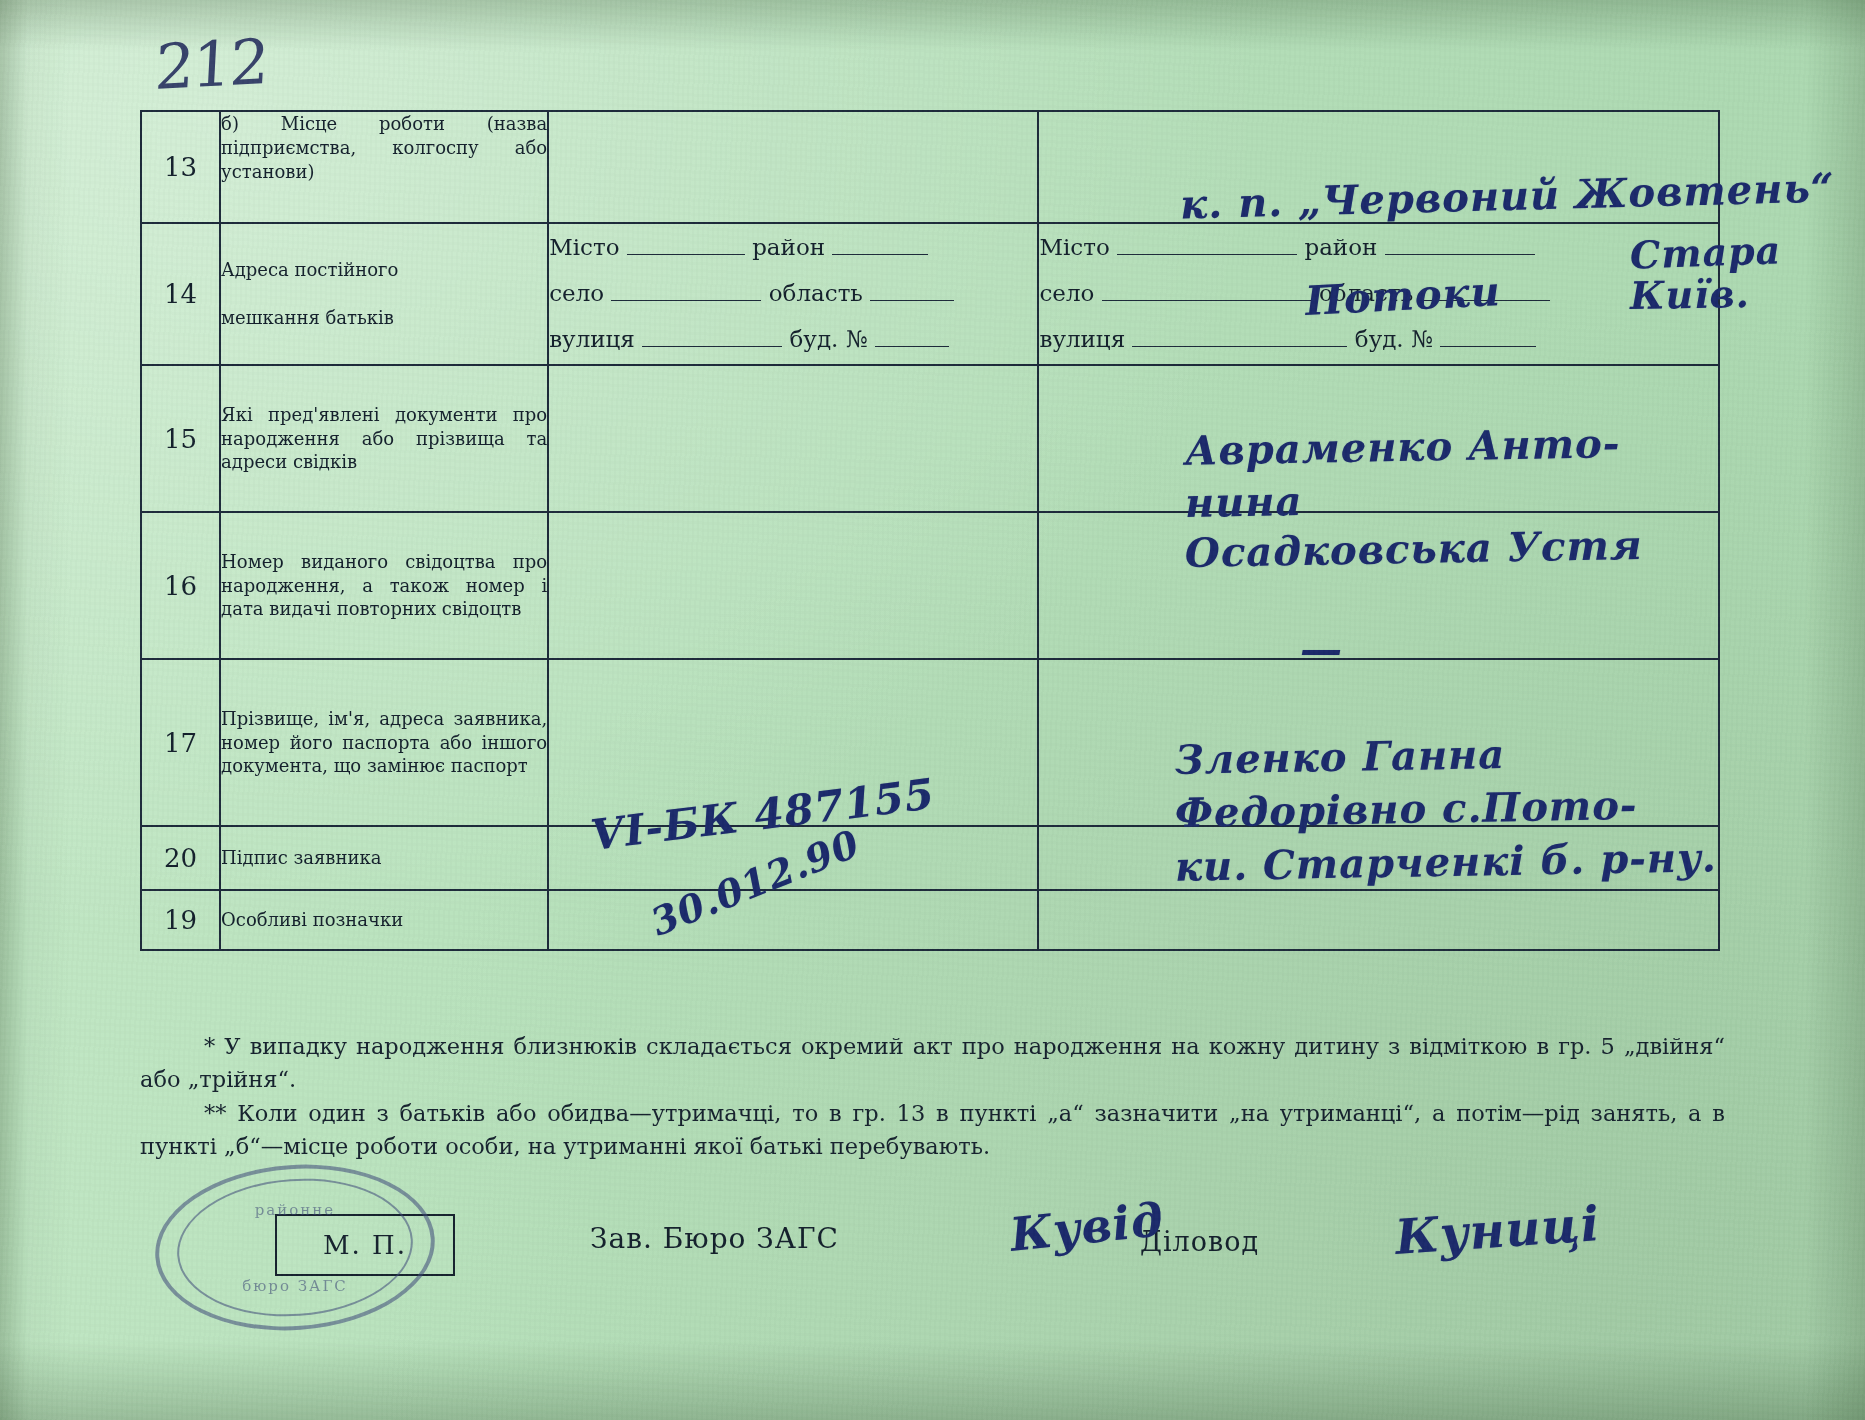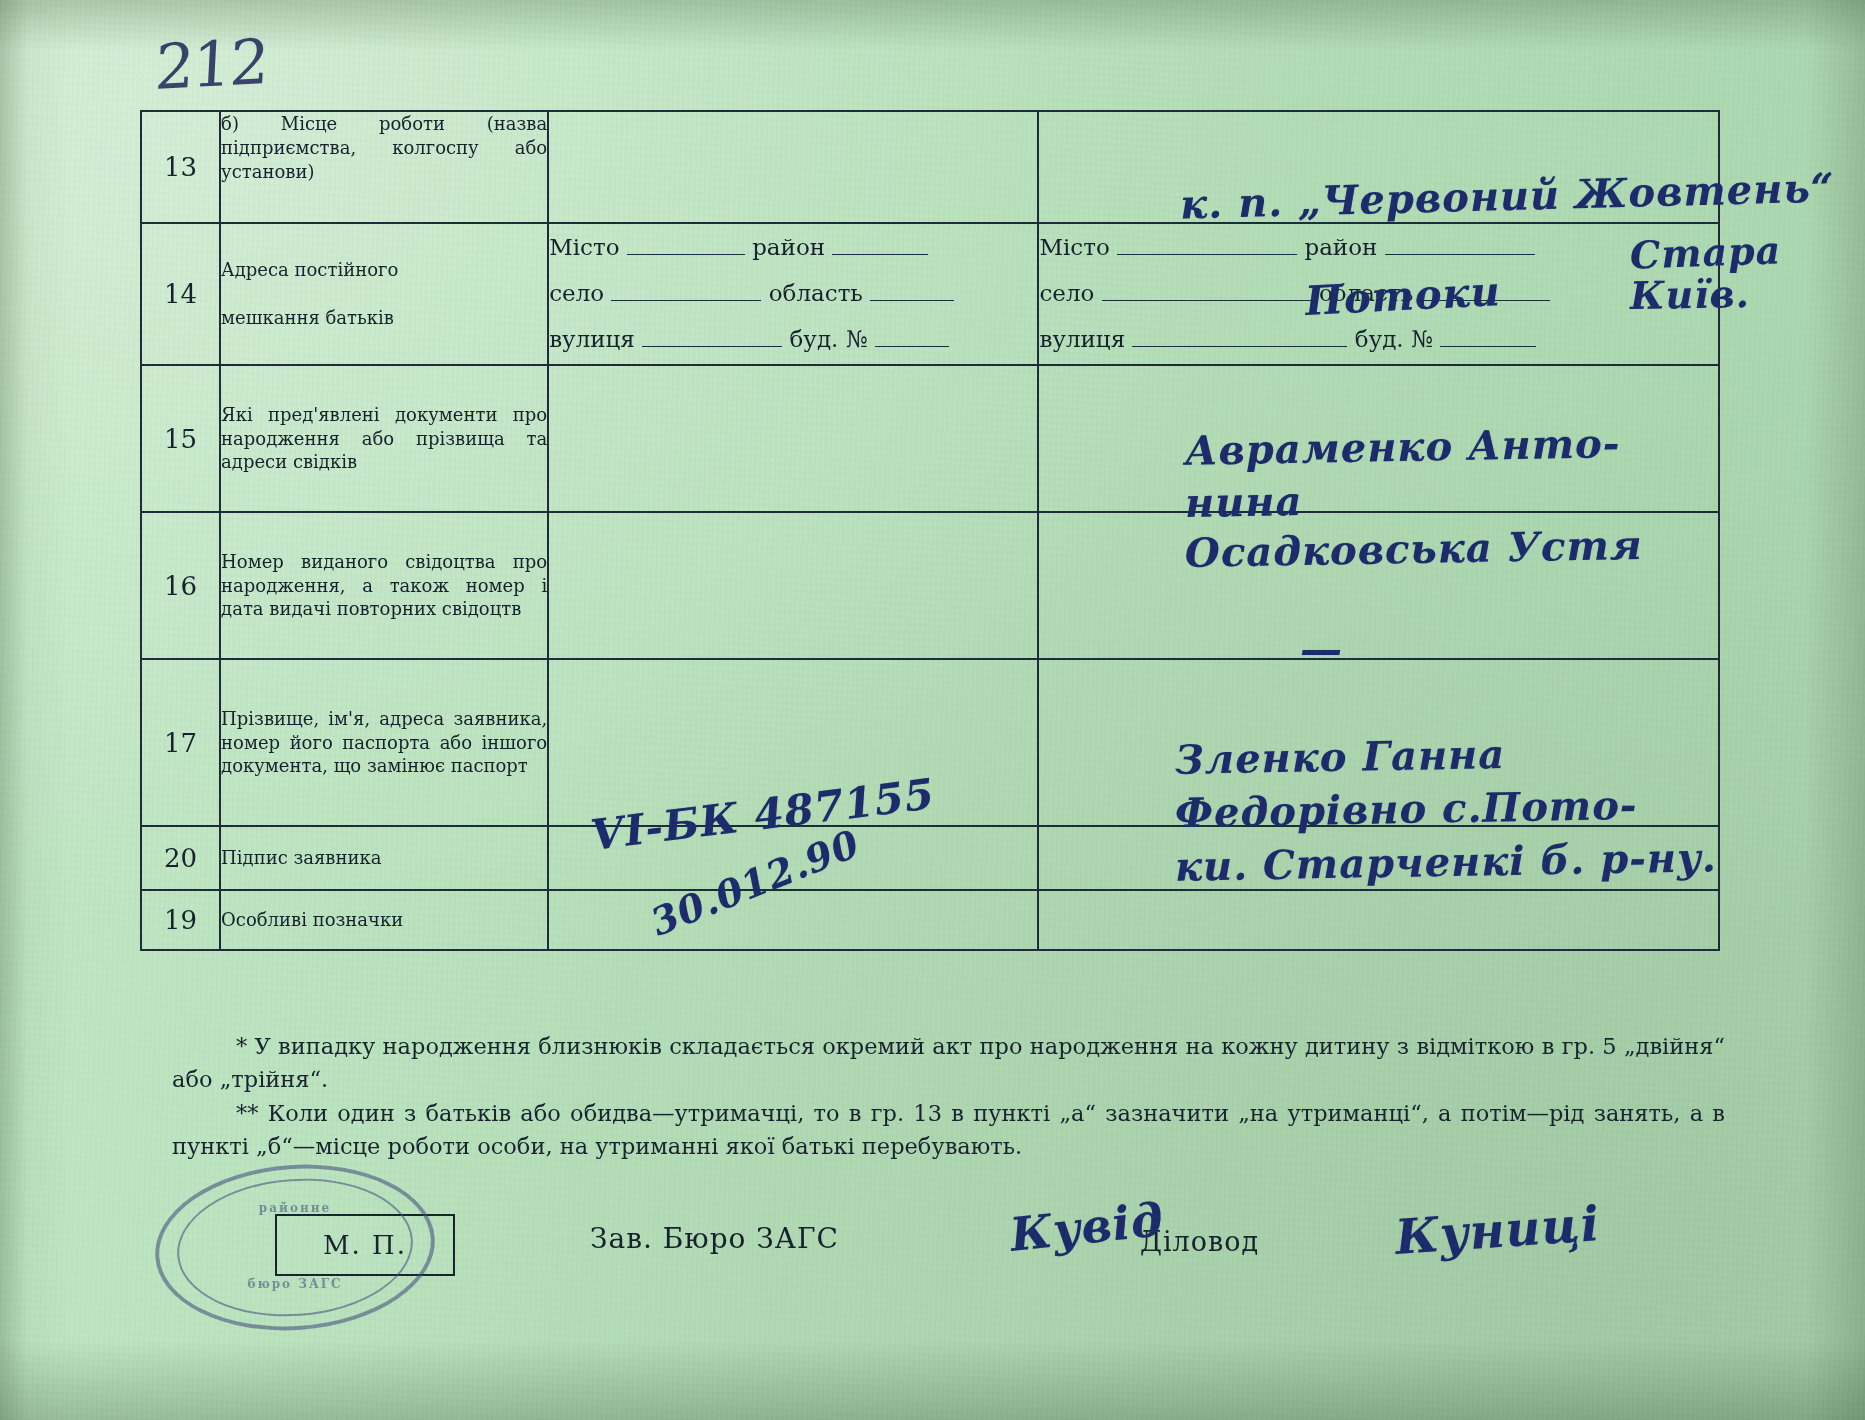--- a/index.html
+++ b/index.html
@@ -127,21 +127,21 @@
     left: 140px;
     top: 1030px;
     width: 1585px;
     font-size: 22.5px;
     line-height: 1.45;
     color: #16222e;
     font-family: "DejaVu Serif", serif;
     text-align: justify;
   }
   .notes p { margin: 0 0 2px 0; }
-  .notes .ind { text-indent: 64px; margin-left: 32px; }
+  .notes .ind { text-indent: 64px; }
 
   
   .signrow {
     position: absolute;
     left: 140px;
     top: 1200px;
     width: 1585px;
     height: 120px;
   }
   .mp {
@@ -200,25 +200,24 @@
     position: absolute;
     left: 22px; top: 14px; right: 22px; bottom: 14px;
     border: 2px solid #3f4a7a;
     border-radius: 50%;
     transform: rotate(-4deg);
   }
   .stamp .txt {
     position: absolute;
     left: 0; right: 0;
     text-align: center;
-    font-size: 12px;
+    font-size: 15px;
     color: #3b4676;
     font-family: "DejaVu Serif", serif;
     letter-spacing: 2px;
-    font-weight: bold;
   }
 </style>
 </head>
 <body>
 
 <div id="page">
 
   <div class="topnum">212</div>
 
   <table class="tbl">

